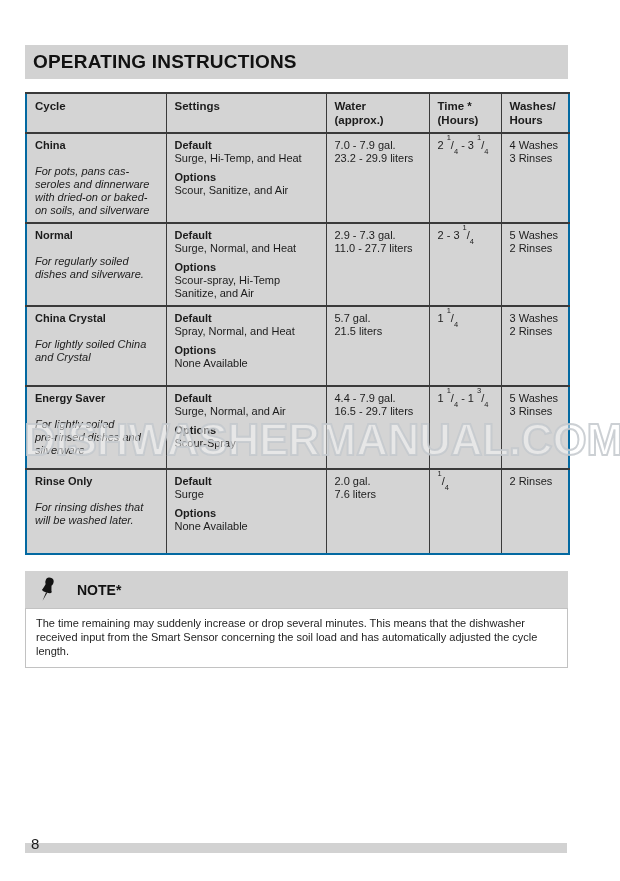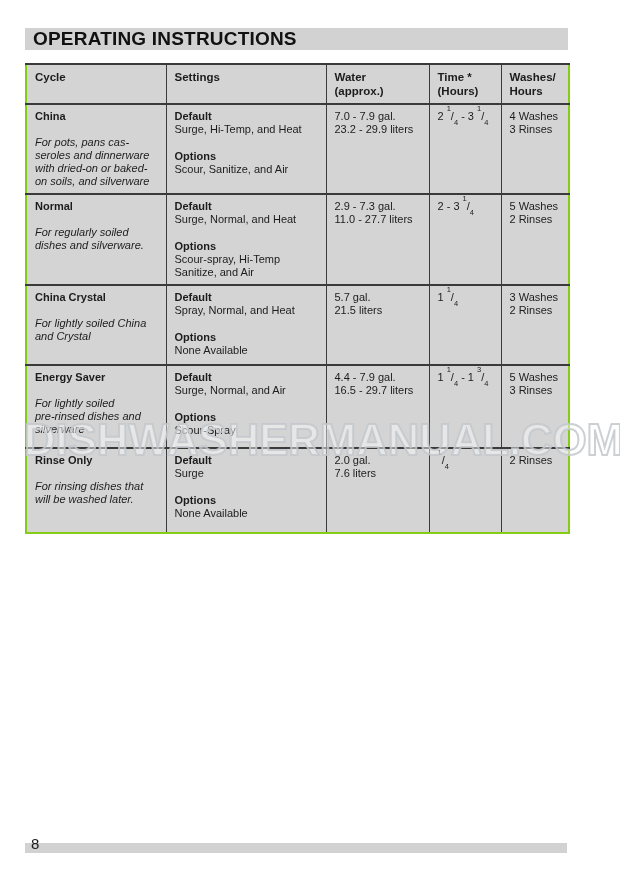--- a/index.html
+++ b/index.html
@@ -10,42 +10,42 @@
     --note-border:#c2c2c2;
     --watermark:#c3c8cc;
   }
   *{box-sizing:border-box;margin:0;padding:0;}
   html,body{width:620px;height:881px;background:#fff;
     font-family:"Liberation Sans","DejaVu Sans",sans-serif;color:var(--text);}
   body{position:relative;overflow:hidden;}
 
   .content{position:absolute;left:25px;top:28px;width:543px;}
 
-  .title-bar{background:var(--bar-gray);height:22px;display:flex;align-items:center;
-    padding-left:8px;}
+  .title-bar{background:var(--bar-gray);height:34px;display:flex;align-items:center;
+    padding-left:8px;margin-top:17px;}
   .title-bar h1{font-size:19px;font-weight:bold;letter-spacing:.2px;color:#111;}
 
   .section-heading{font-size:14.5px;font-weight:bold;margin-top:12px;color:#111;}
 
   table.cycle{border-collapse:collapse;table-layout:fixed;width:543px;margin-top:13px;
-    border:2px solid #84cc16;}
+    border:2px solid #0369a1;}
   table.cycle td,table.cycle th{background:var(--cell-gray);border-left:1px solid var(--border-dark);
     border-top:2px solid var(--border-dark);vertical-align:top;text-align:left;
     padding:5px 7px 5px 8px;font-size:11px;line-height:13px;}
   table.cycle th{font-size:11.5px;font-weight:bold;line-height:14px;height:34px;}
   tbody tr:nth-child(1) td{height:72px;}
   tbody tr:nth-child(2) td{height:79px;}
   tbody tr:nth-child(3) td{height:80px;}
   tbody tr:nth-child(4) td{height:83px;}
   tbody tr:nth-child(5) td{height:85px;}
 
   .pre{white-space:pre-line;}
   .c-name,.s-label{font-weight:bold;}
   .c-desc{margin-top:13px;font-style:italic;}
-  .s-label.opt{margin-top:14px;}
+  .s-label.opt{margin-top:6px;}
   td.time-cell sup,td.time-cell sub{font-size:7.5px;line-height:0;position:relative;}
   td.time-cell sup{top:-4px;}
   td.time-cell sub{top:2px;}
 
   .note-bar{margin-top:16px;background:var(--bar-gray);height:37px;display:flex;
     align-items:center;padding-left:13px;}
   .note-bar .pin{width:20px;height:27px;flex:0 0 auto;margin-top:2px;}
   .note-title{font-size:14px;font-weight:bold;margin-left:19px;color:#111;}
   .note-body{background:#fff;border:1px solid var(--note-border);padding:7px 10px 9px 10px;
     font-size:11px;line-height:14px;color:#242424;}
@@ -179,19 +179,31 @@
           <div class="s-val pre">None Available</div>
         </td>
         <td class="pre">2.0 gal.
 7.6 liters</td>
         <td class="time-cell"><sup>1</sup>/<sub>4</sub></td>
         <td class="pre">2 Rinses</td>
       </tr>
     </tbody>
   </table>
 
+  <div class="note-bar">
+    <svg class="pin" viewBox="0 0 20 27">
+      <g transform="rotate(16 10 10)" fill="#141414">
+        <circle cx="10" cy="4.6" r="4.1"></circle>
+        <path d="M7.1 7.4 L12.9 7.4 L14.7 14 L5.3 14 Z"></path>
+        <ellipse cx="10" cy="14.1" rx="4.9" ry="1.7"></ellipse>
+        <path d="M9.6 15.6 L8.6 24.8 L10.9 15.7 Z"></path>
+      </g>
+    </svg>
+    <span class="note-title">NOTE*</span>
+  </div>
+  <div class="note-body">The time remaining may suddenly increase or drop several minutes. This means that the dishwasher received input from the Smart Sensor concerning the soil load and has automatically adjusted the cycle length.</div>
 
 </div>
 
 <div class="watermark">DISHWASHERMANUAL.COM</div>
 
 <div class="footer-bar"></div>
 <div class="page-number">8</div>
 
 </body></html>

